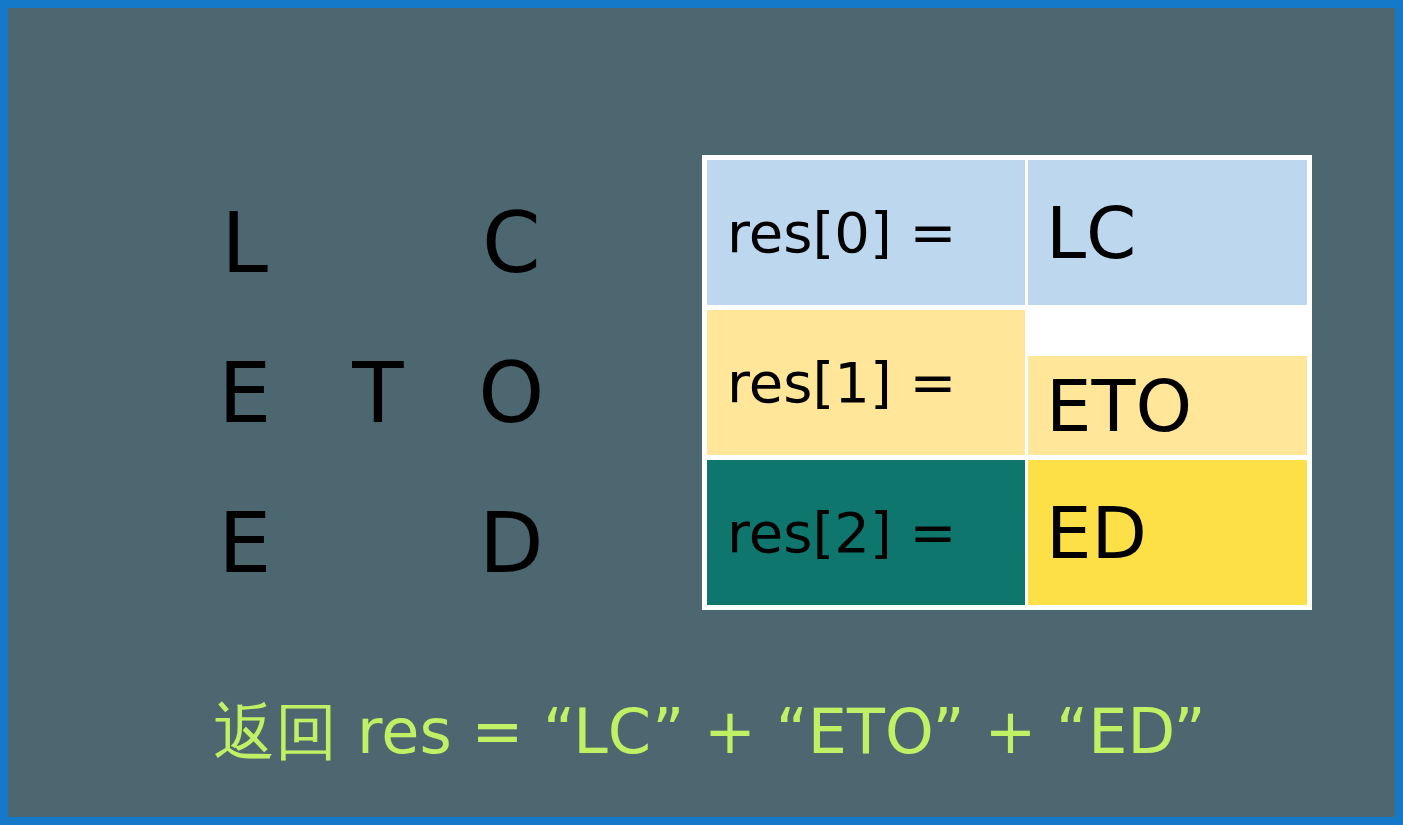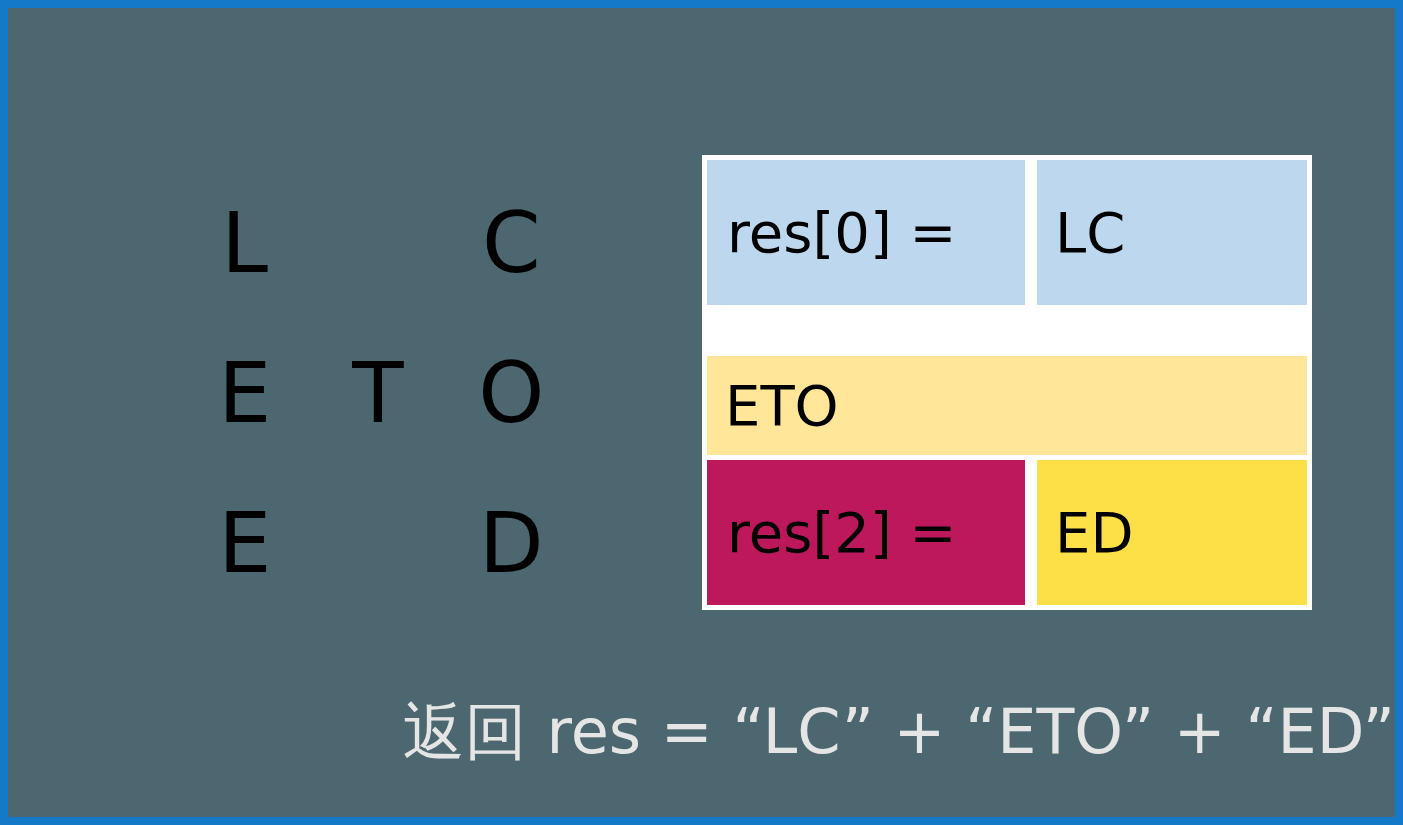--- a/index.html
+++ b/index.html
@@ -58,52 +58,52 @@
     background: #ffffff;
     box-sizing: border-box;
     padding: 5px;
     display: flex;
     flex-direction: column;
     gap: 5px;
   }
   .res-row {
     flex: 1;
     display: flex;
-    gap: 12px;
+    gap: 3px;
   }
   .res-key {
     width: 318px;
     display: flex;
     align-items: center;
     padding-left: 20px;
     box-sizing: border-box;
     font-size: 56px;
     color: #000000;
     line-height: 1;
   }
   .res-val {
     flex: 1;
     display: flex;
     align-items: center;
     padding-left: 18px;
     box-sizing: border-box;
-    font-size: 56px;
+    font-size: 72px;
     color: #000000;
     line-height: 1;
   }
 
   
   #caption {
     position: absolute;
     left: 16px;
     right: 0;
     top: 690px;
-    text-align: right;
+    text-align: center;
     font-size: 62px;
-    color: #e5e5e5;
+    color: #bef264;
     line-height: 1.1;
     white-space: nowrap;
   }
 </style>
 </head>
 <body>
 
 <div id="slide" style="background-color: rgb(76, 103, 112); border-color: rgb(19, 121, 200);">
 
   <div id="zigzag-grid">
@@ -129,25 +129,26 @@
   </div>
 
   <div id="res-table" style="background-color: rgb(255, 255, 255);">
 
     <div class="res-row">
       <div class="res-key" style="background-color: rgb(189, 215, 238);">res[0] =</div>
       <div class="res-val" style="background-color: rgb(189, 215, 238);">LC</div>
     </div>
 
     <div class="res-row">
+      <div class="res-key" style="background-color: rgb(255, 230, 153);">res[1] =</div>
       <div class="res-val" style="background-color: rgb(255, 230, 153); margin-top: 46px;">ETO</div>
     </div>
 
     <div class="res-row">
-      <div class="res-key" style="background-color: #be185d;">res[2] =</div>
+      <div class="res-key" style="background-color: #0f766e;">res[2] =</div>
       <div class="res-val" style="background-color: #fde047;">ED</div>
     </div>
 
   </div>
 
   <div id="caption">返回 res = “LC” + “ETO” + “ED”</div>
 
 </div>
 
 </body></html>

